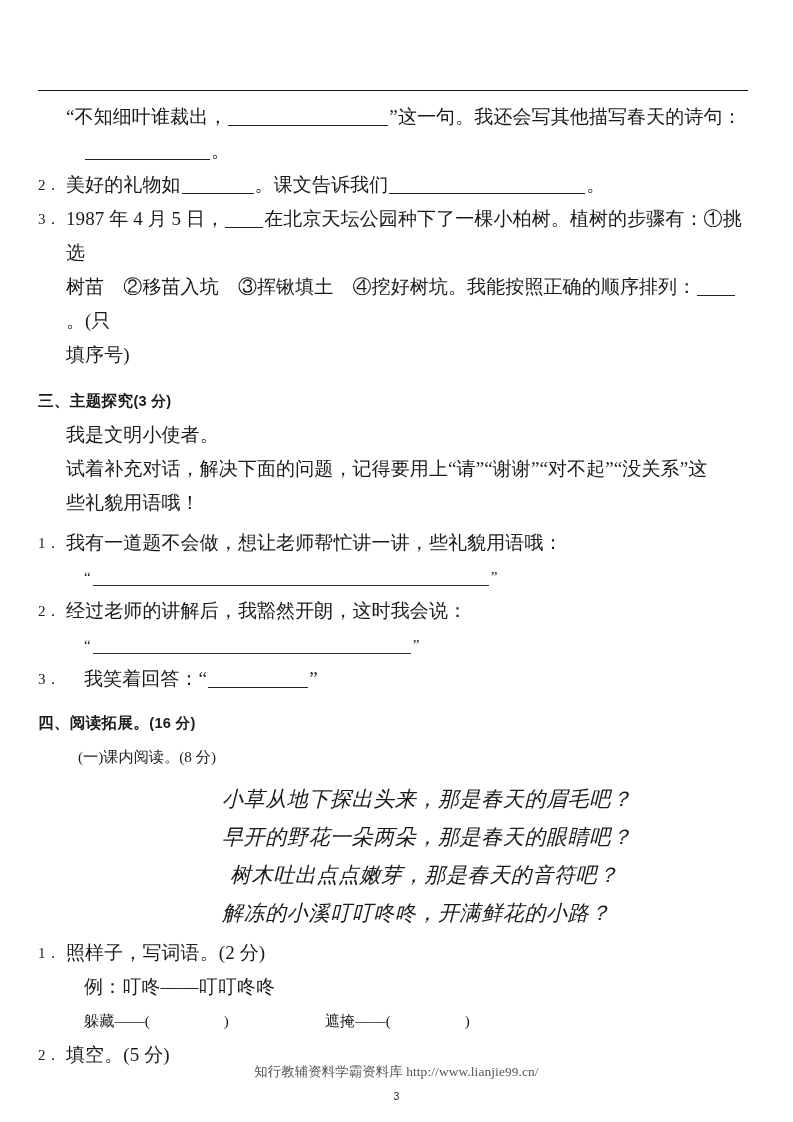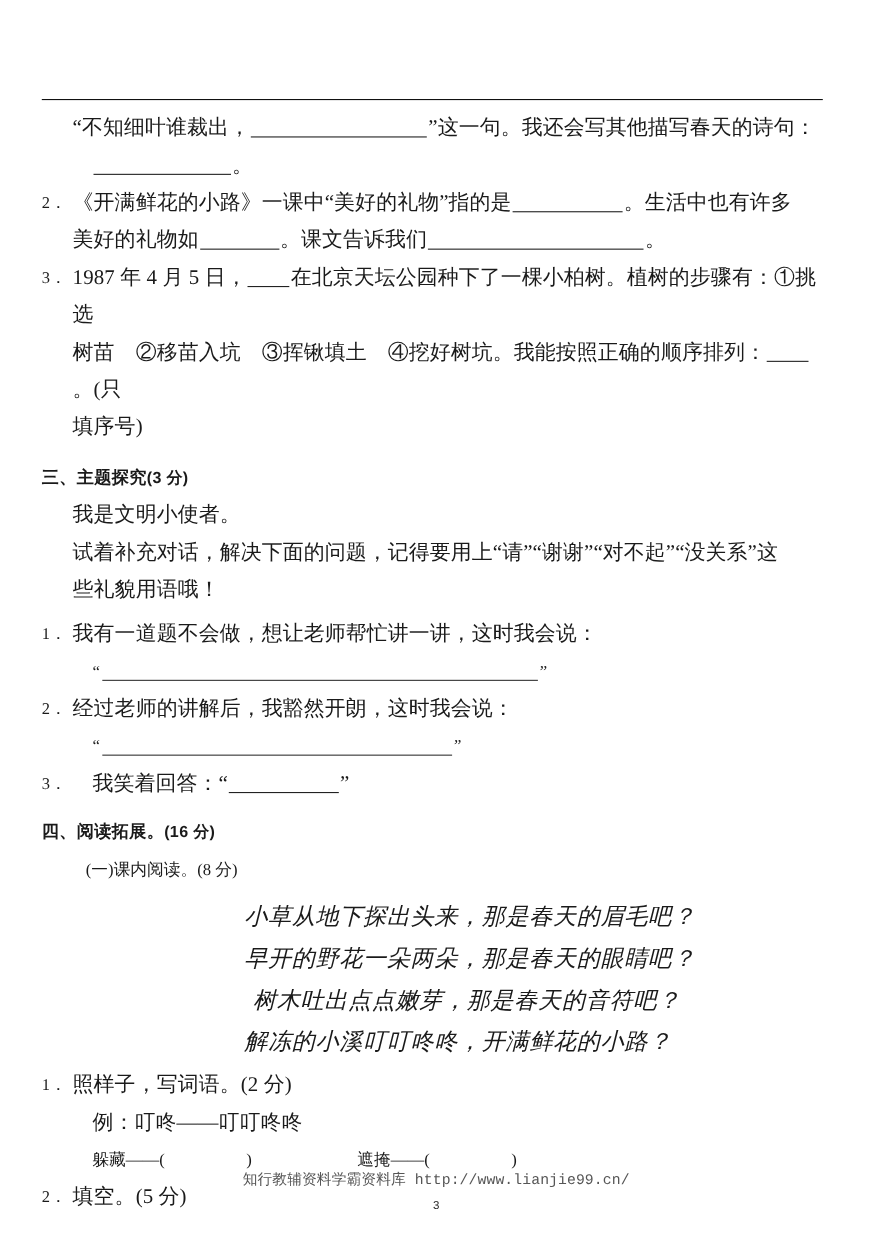--- a/index.html
+++ b/index.html
@@ -147,21 +147,21 @@
   .pair-gap { display: inline-block; width: 96px; }
   .paren-gap { display: inline-block; width: 74px; }
 
   
   .footer-watermark {
     position: absolute;
     left: 0;
     right: 0;
     top: 1063px;
     text-align: center;
-    font-family: Liberation Mono, monospace;
+    font-family: Liberation Serif, serif;
     font-size: 13.4px;
     color: #565656;
     letter-spacing: 0.1px;
   }
   .footer-pageno {
     position: absolute;
     left: 0;
     right: 0;
     top: 1090px;
     text-align: center;
@@ -179,21 +179,20 @@
 
   <div class="content">
 
     <div class="line indent1"><span>“不知细叶谁裁出，</span><span class="blank b-xl"></span><span>”这一句。我还会写其他描写春天的诗句：</span></div>
 
     <div class="line indent2"><span class="blank b-lg"></span><span>。</span></div>
 
     <div class="q">
       <div class="q-num">2．</div>
       <div class="q-body">
-        <div class="line"><span>《开满鲜花的小路》一课中“美好的礼物”指的是</span><span class="blank b-md"></span><span>。生活中也有许多</span></div>
         <div class="line"><span>美好的礼物如</span><span class="blank b-sm"></span><span>。课文告诉我们</span><span class="blank b-xxl"></span><span>。</span></div>
       </div>
     </div>
 
     <div class="q">
       <div class="q-num">3．</div>
       <div class="q-body">
         <div class="line"><span>1987 年 4 月 5 日，</span><span class="blank b-xs"></span><span>在北京天坛公园种下了一棵小柏树。植树的步骤有：①挑选</span></div>
         <div class="line"><span>树苗　②移苗入坑　③挥锹填土　④挖好树坑。我能按照正确的顺序排列：</span><span class="blank b-xs"></span><span>。(只</span></div>
         <div class="line">填序号)</div>
@@ -202,21 +201,21 @@
 
     <div class="heading" style="margin-top:12px"><span>三、主题探究</span><span class="pts">(3 分)</span></div>
 
     <div class="line indent1">我是文明小使者。</div>
     <div class="line indent1">试着补充对话，解决下面的问题，记得要用上“请”“谢谢”“对不起”“没关系”这</div>
     <div class="line indent1">些礼貌用语哦！</div>
 
     <div class="q" style="margin-top:6px">
       <div class="q-num">1．</div>
       <div class="q-body">
-        <div class="line">我有一道题不会做，想让老师帮忙讲一讲，这时我会说：</div>
+        <div class="line">我有一道题不会做，想让老师帮忙讲一讲，些礼貌用语哦：</div>
       </div>
     </div>
     <div class="quote-line"><span class="qm">“</span><span class="quote-blank qb-long"></span><span class="qm">”</span></div>
 
     <div class="q">
       <div class="q-num">2．</div>
       <div class="q-body">
         <div class="line">经过老师的讲解后，我豁然开朗，这时我会说：</div>
       </div>
     </div>

